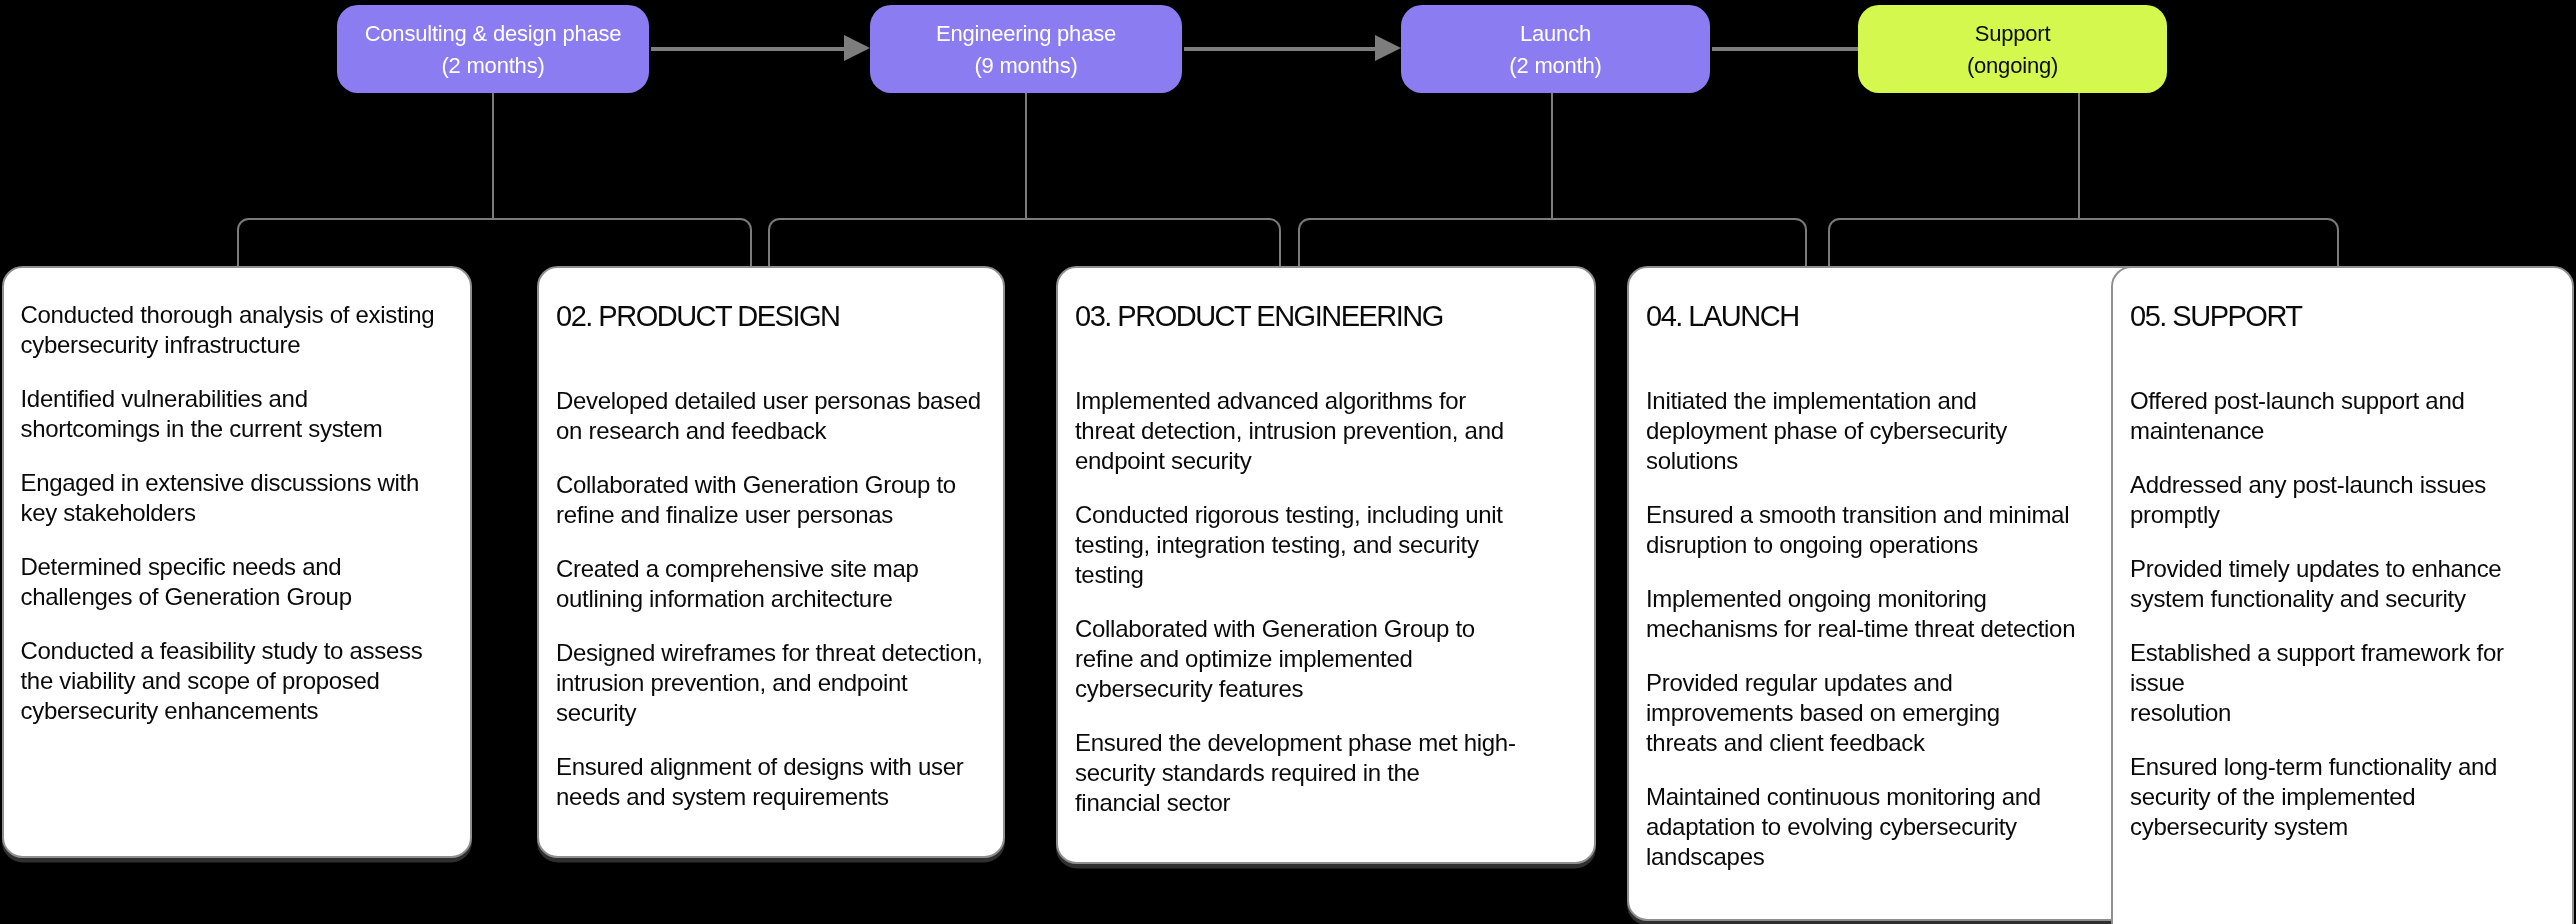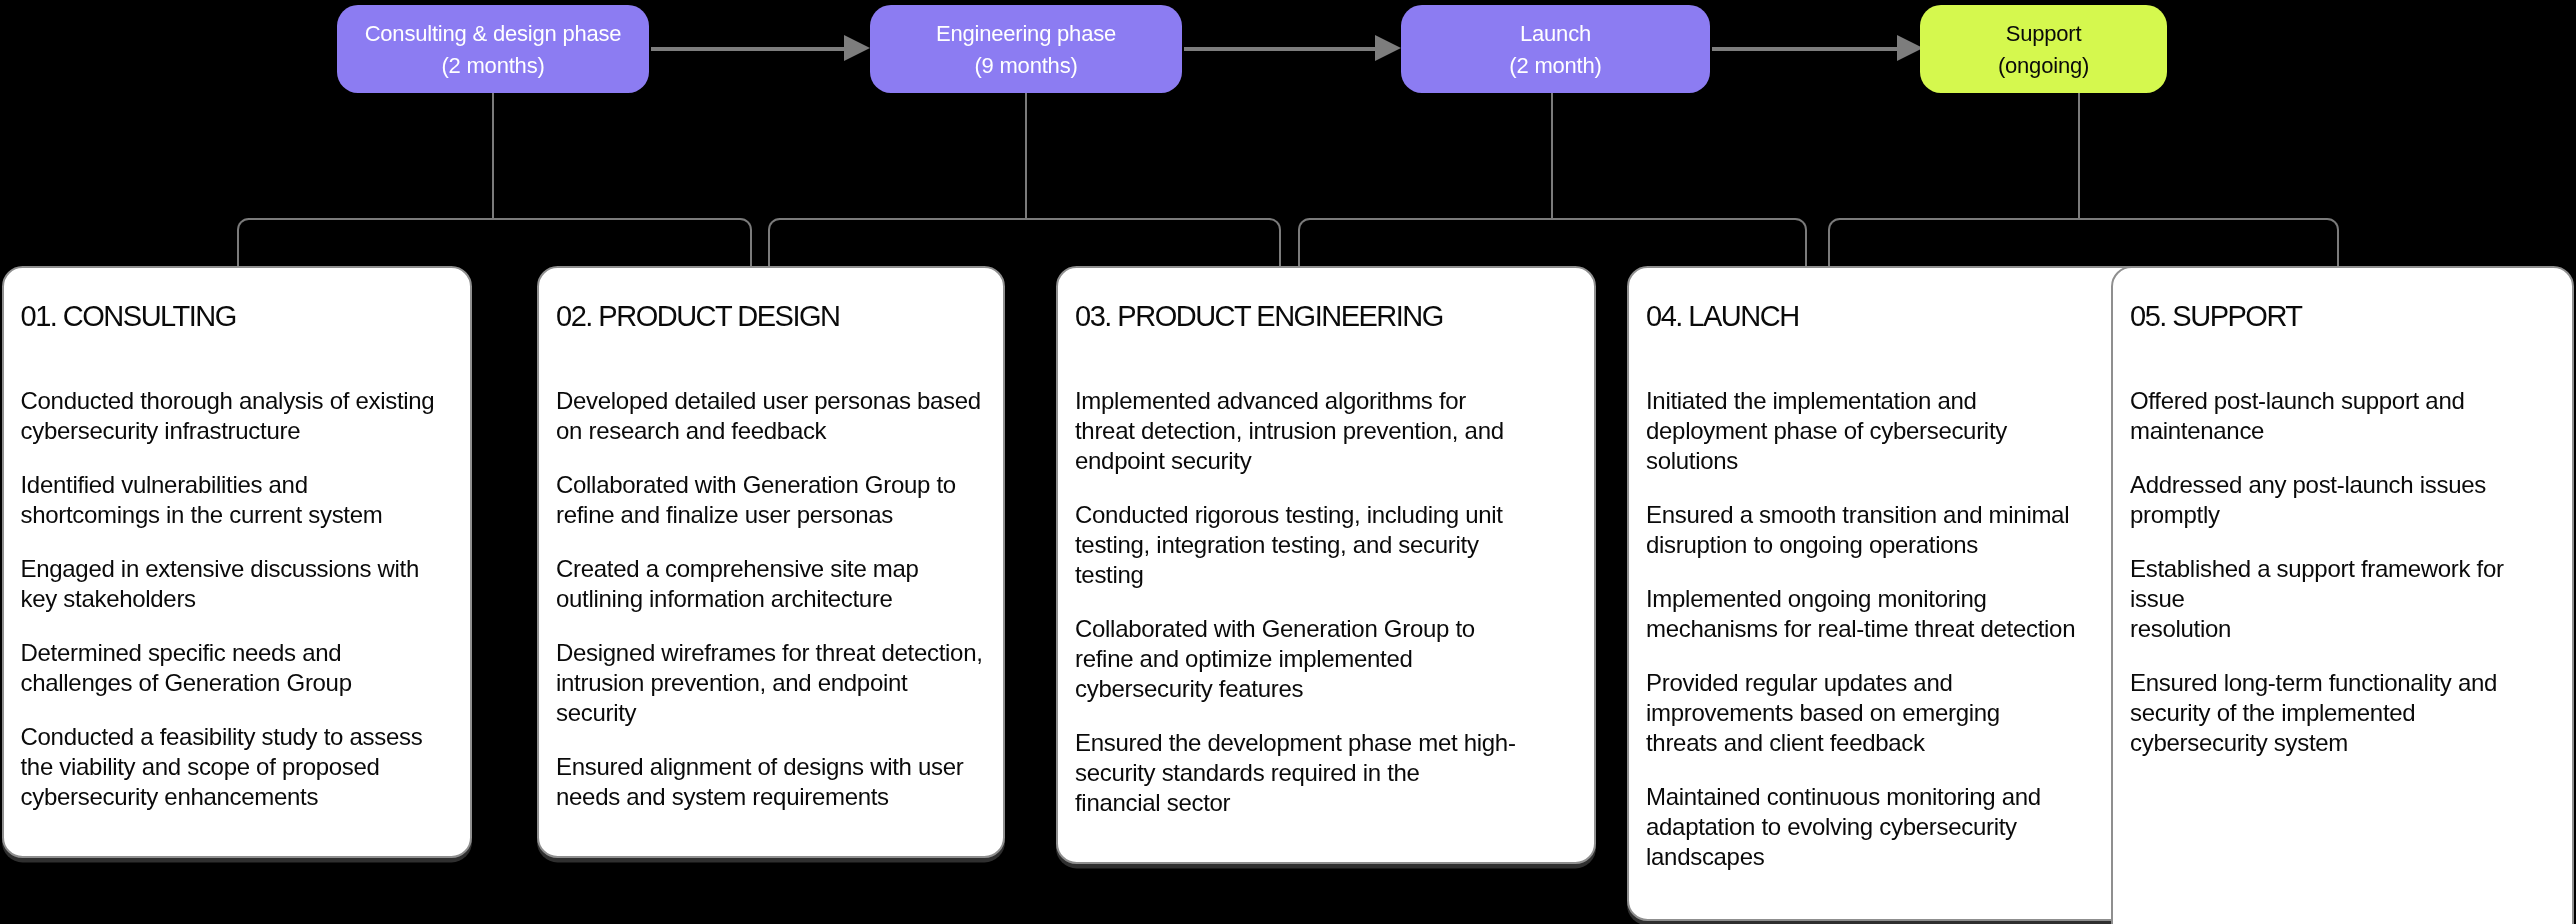--- a/index.html
+++ b/index.html
@@ -56,21 +56,21 @@
     <div class="line2">(2 months)</div>
   </div>
   <div class="pill purple" style="left:870px;width:312px;">
     <div class="line1">Engineering phase</div>
     <div class="line2">(9 months)</div>
   </div>
   <div class="pill purple" style="left:1401px;width:309px;">
     <div class="line1">Launch</div>
     <div class="line2">(2 month)</div>
   </div>
-  <div class="pill green" style="left:1920px;width:247px;justify-content:center;">
+  <div class="pill green" style="left:1858px;width:309px;justify-content:center;">
     <div class="line1">Support</div>
     <div class="line2">(ongoing)</div>
   </div>
 
   <div class="arrow-line" style="left:651px;width:196px;"></div>
   <div class="arrow-head" style="left:844px;"></div>
   <div class="arrow-line" style="left:1184px;width:193px;"></div>
   <div class="arrow-head" style="left:1375px;"></div>
   <div class="arrow-line" style="left:1712px;width:186px;"></div>
   <div class="arrow-head" style="left:1897px;"></div>
@@ -79,21 +79,20 @@
   <div class="vline" style="left:1025px;"></div>
   <div class="vline" style="left:1551px;"></div>
   <div class="vline" style="left:2078px;"></div>
 
   <div class="bracket" style="left:237px;width:515px;"></div>
   <div class="bracket" style="left:768px;width:513px;"></div>
   <div class="bracket" style="left:1298px;width:509px;"></div>
   <div class="bracket" style="left:1828px;width:511px;"></div>
 
   <div class="card" style="left:1.5px;width:470px;height:592px;">
-    <h2>01. CONSULTING</h2>
     <p class="bullet">Conducted thorough analysis of existing
 cybersecurity infrastructure</p>
     <p class="bullet">Identified vulnerabilities and
 shortcomings in the current system</p>
     <p class="bullet">Engaged in extensive discussions with
 key stakeholders</p>
     <p class="bullet">Determined specific needs and
 challenges of Generation Group</p>
     <p class="bullet">Conducted a feasibility study to assess
 the viability and scope of proposed
@@ -147,20 +146,22 @@
 adaptation to evolving cybersecurity
 landscapes</p>
   </div>
 
   <div class="card" style="left:2111px;width:463px;height:762px;">
     <h2>05. SUPPORT</h2>
     <p class="bullet">Offered post-launch support and
 maintenance</p>
     <p class="bullet">Addressed any post-launch issues
 promptly</p>
+    <p class="bullet">Provided timely updates to enhance
+system functionality and security</p>
     <p class="bullet">Established a support framework for issue
 resolution</p>
     <p class="bullet">Ensured long-term functionality and
 security of the implemented
 cybersecurity system</p>
   </div>
 
 </div>
 
 

